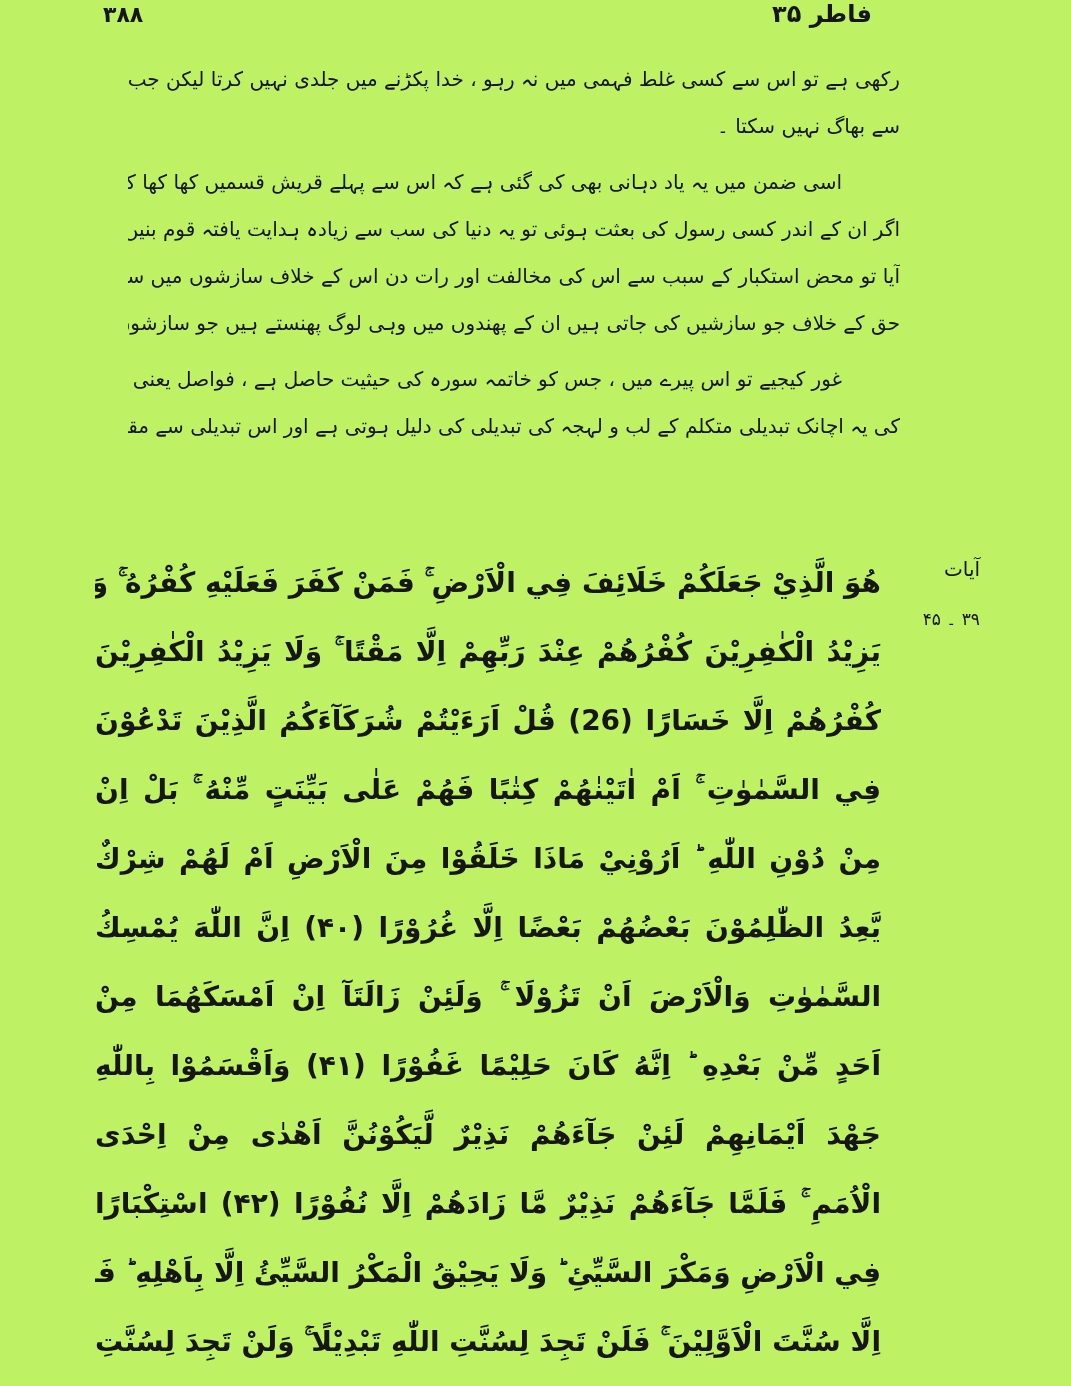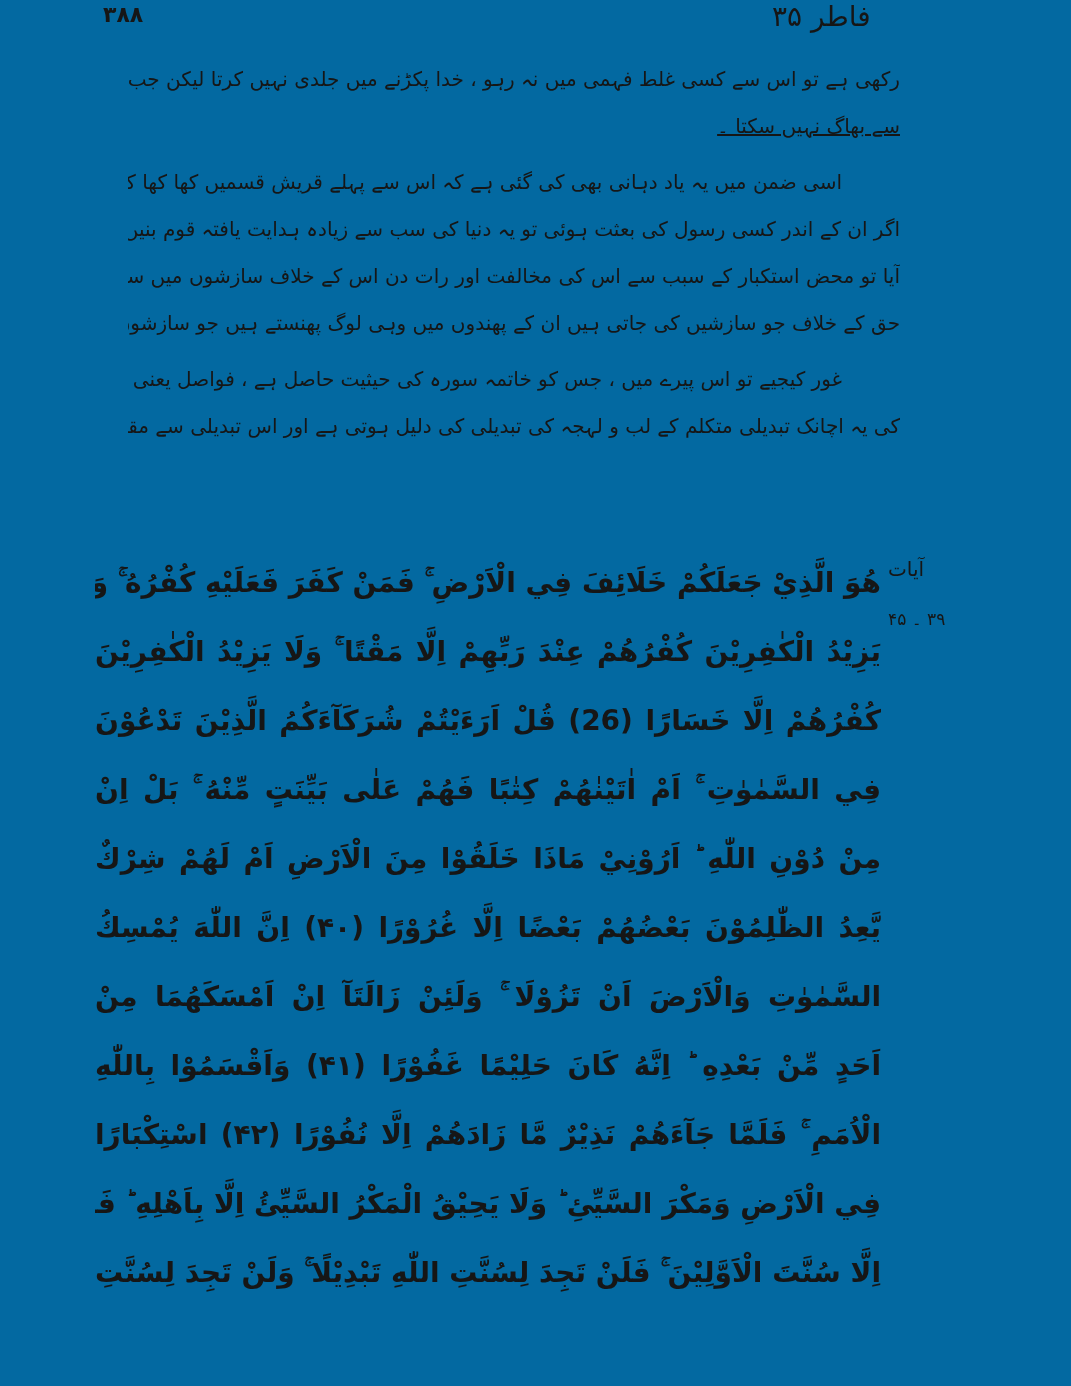--- a/index.html
+++ b/index.html
@@ -5,42 +5,42 @@
   html, body {
     margin: 0;
     padding: 0;
     background: #e8e8e6;
   }
   .page {
     position: relative;
     width: 1071px;
     height: 1386px;
     margin: 0 auto;
-    background: #0369a1;
+    background: #bef264;
     color: #161616;
     font-family: "DejaVu Sans", sans-serif;
     overflow: hidden;
   }
 
   
   .page-number {
     position: absolute;
     top: 2px;
     left: 103px;
     font-size: 22px;
     font-weight: 700;
     letter-spacing: 2px;
     direction: rtl;
   }
   .surah-header {
     position: absolute;
     top: 0px;
     left: 772px;
-    font-size: 28px;
-    font-weight: 400;
+    font-size: 24px;
+    font-weight: 700;
     direction: rtl;
   }
 
   
   .urdu-section {
     position: absolute;
     top: 56px;
     left: 128px;
     width: 772px;
     direction: rtl;
@@ -51,31 +51,30 @@
     line-height: 47px;
     font-size: 20px;
     text-align: justify;
     text-align-last: justify;
     white-space: nowrap;
     overflow: hidden;
   }
   .para .tline.last {
     text-align: left;
     text-align-last: right;
-    text-decoration: underline;
   }
   .para.indent .tline:first-child { text-indent: 58px; }
 
   
   .margin-note {
     position: absolute;
     top: 556px;
     left: 888px;
     width: 92px;
-    text-align: left;
+    text-align: right;
     direction: rtl;
   }
   .margin-note .label {
     font-size: 20px;
     line-height: 26px;
     display: block;
   }
   .margin-note .range {
     font-size: 17px;
     line-height: 26px;
@@ -135,18 +134,19 @@
 
   <div class="quran-section">
       <div class="tline">هُوَ الَّذِيْ جَعَلَكُمْ خَلَائِفَ فِي الْاَرْضِ ۚ فَمَنْ كَفَرَ فَعَلَيْهِ كُفْرُهُ ۚ وَلَا</div>
       <div class="tline">يَزِيْدُ الْكٰفِرِيْنَ كُفْرُهُمْ عِنْدَ رَبِّهِمْ اِلَّا مَقْتًا ۚ وَلَا يَزِيْدُ الْكٰفِرِيْنَ</div>
       <div class="tline">كُفْرُهُمْ اِلَّا خَسَارًا (26) قُلْ اَرَءَيْتُمْ شُرَكَآءَكُمُ الَّذِيْنَ تَدْعُوْنَ</div>
       <div class="tline">فِي السَّمٰوٰتِ ۚ اَمْ اٰتَيْنٰهُمْ كِتٰبًا فَهُمْ عَلٰى بَيِّنَتٍ مِّنْهُ ۚ بَلْ اِنْ</div>
       <div class="tline">مِنْ دُوْنِ اللّٰهِ ؕ اَرُوْنِيْ مَاذَا خَلَقُوْا مِنَ الْاَرْضِ اَمْ لَهُمْ شِرْكٌ</div>
       <div class="tline">يَّعِدُ الظّٰلِمُوْنَ بَعْضُهُمْ بَعْضًا اِلَّا غُرُوْرًا (۴۰) اِنَّ اللّٰهَ يُمْسِكُ</div>
       <div class="tline">السَّمٰوٰتِ وَالْاَرْضَ اَنْ تَزُوْلَا ۚ وَلَئِنْ زَالَتَآ اِنْ اَمْسَكَهُمَا مِنْ</div>
       <div class="tline">اَحَدٍ مِّنْ بَعْدِهِ ؕ اِنَّهُ كَانَ حَلِيْمًا غَفُوْرًا (۴۱) وَاَقْسَمُوْا بِاللّٰهِ</div>
+      <div class="tline">جَهْدَ اَيْمَانِهِمْ لَئِنْ جَآءَهُمْ نَذِيْرٌ لَّيَكُوْنُنَّ اَهْدٰى مِنْ اِحْدَى</div>
       <div class="tline">الْاُمَمِ ۚ فَلَمَّا جَآءَهُمْ نَذِيْرٌ مَّا زَادَهُمْ اِلَّا نُفُوْرًا (۴۲) اسْتِكْبَارًا</div>
       <div class="tline">فِي الْاَرْضِ وَمَكْرَ السَّيِّئِ ؕ وَلَا يَحِيْقُ الْمَكْرُ السَّيِّئُ اِلَّا بِاَهْلِهِ ؕ فَهَلْ يَنْظُرُوْنَ</div>
       <div class="tline last">اِلَّا سُنَّتَ الْاَوَّلِيْنَ ۚ فَلَنْ تَجِدَ لِسُنَّتِ اللّٰهِ تَبْدِيْلًا ۚ وَلَنْ تَجِدَ لِسُنَّتِ</div>
     </div>
 
 </div>
 
 </body></html>

